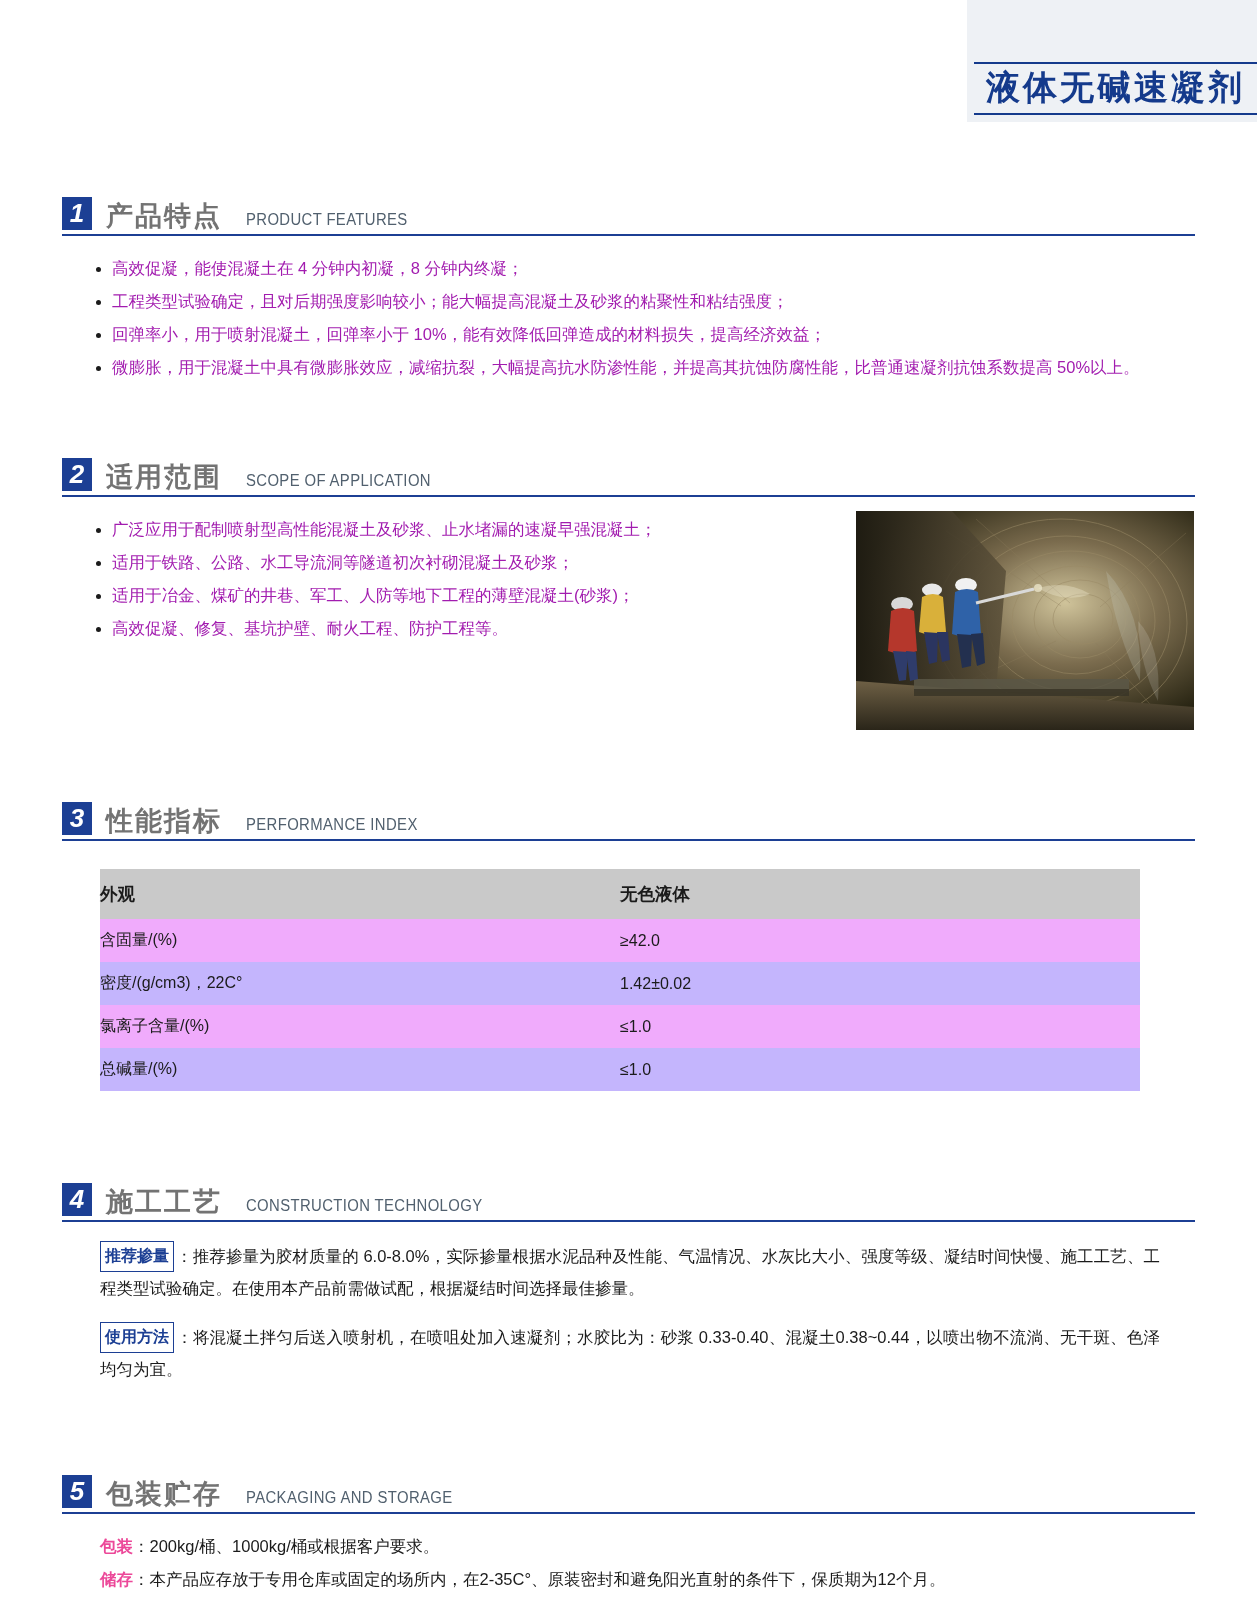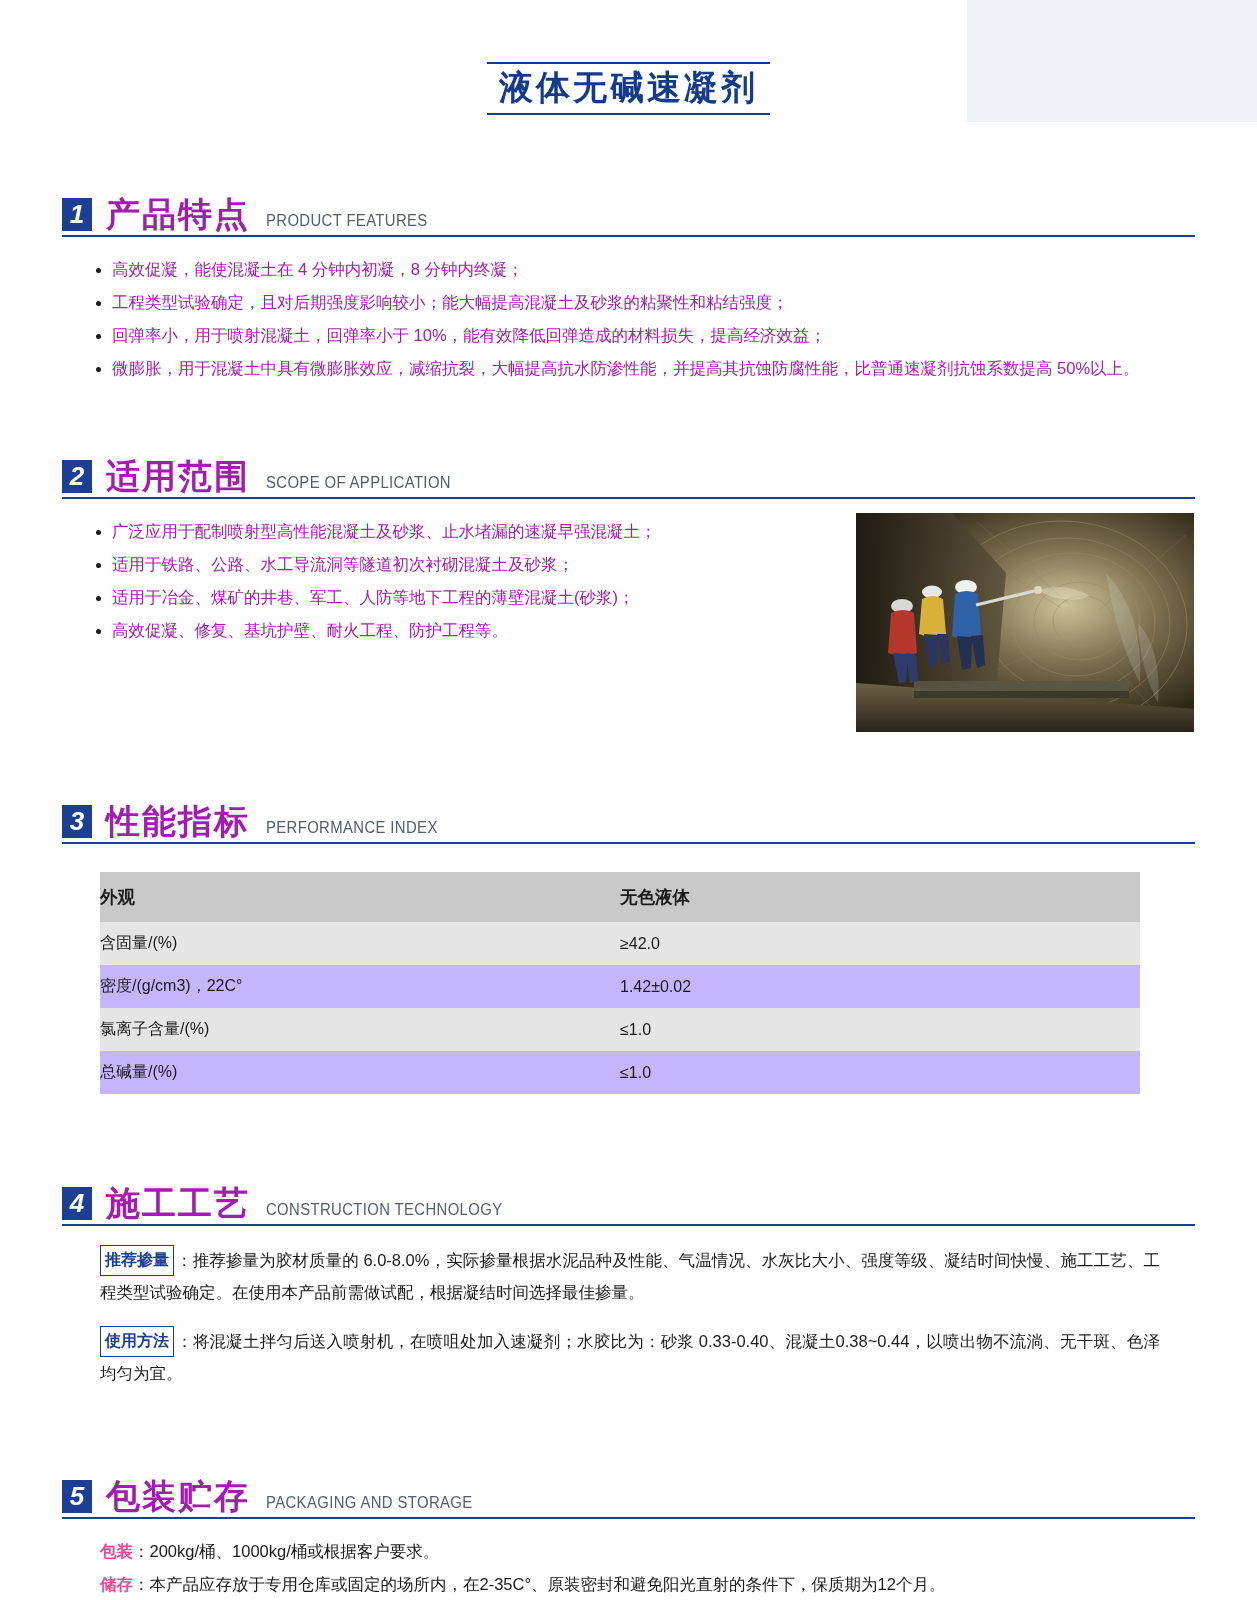--- a/index.html
+++ b/index.html
@@ -30,21 +30,21 @@
     height: 122px;
     background: #eef1f5;
     z-index: 0;
   }
   .content {
     position: relative;
     z-index: 2;
   }
   
   .title-wrap {
-    text-align: center;
+    text-align: right;
     padding-top: 62px;
   }
   .doc-title {
     display: inline-block;
     font-size: 34px;
     font-weight: bold;
     letter-spacing: 3px;
     color: #143a8c;
     border-top: 2px solid #143a8c;
     border-bottom: 2px solid #143a8c;
@@ -70,26 +70,26 @@
     font-size: 26px;
     font-weight: bold;
     font-style: italic;
     display: flex;
     align-items: center;
     justify-content: center;
     flex: 0 0 auto;
     margin-right: 14px;
   }
   .sec-cn {
-    font-size: 34px;
-    font-weight: bold;
-    color: #a21caf;
+    font-size: 27px;
+    font-weight: bold;
+    color: #737373;
     letter-spacing: 2px;
     line-height: 1;
-    margin-right: 16px;
+    margin-right: 24px;
   }
   .sec-en {
     font-size: 16px;
     color: #51606e;
     letter-spacing: 0.4px;
     line-height: 1;
     padding-bottom: 2px;
     transform: scaleX(0.93);
     transform-origin: left bottom;
   }
@@ -154,21 +154,21 @@
     text-align: left;
     color: #1b1b1b;
   }
   .perf-table tr.head td {
     background: #c9c9c9;
     font-weight: bold;
     font-size: 17.5px;
     padding: 13px 0;
   }
   .perf-table tr.alt td { background: #c4b5fd; }
-  .perf-table tr.plain td { background: #e5e5e5; }
+  .perf-table tr.plain td { background: #f0abfc; }
   .perf-table td.col-a { width: 50%; }
   .perf-table td.col-b { width: 50%; }
 
   
   .para-block {
     margin: 18px 0 0 38px;
     width: 1060px;
   }
   .para {
     font-size: 16.5px;

